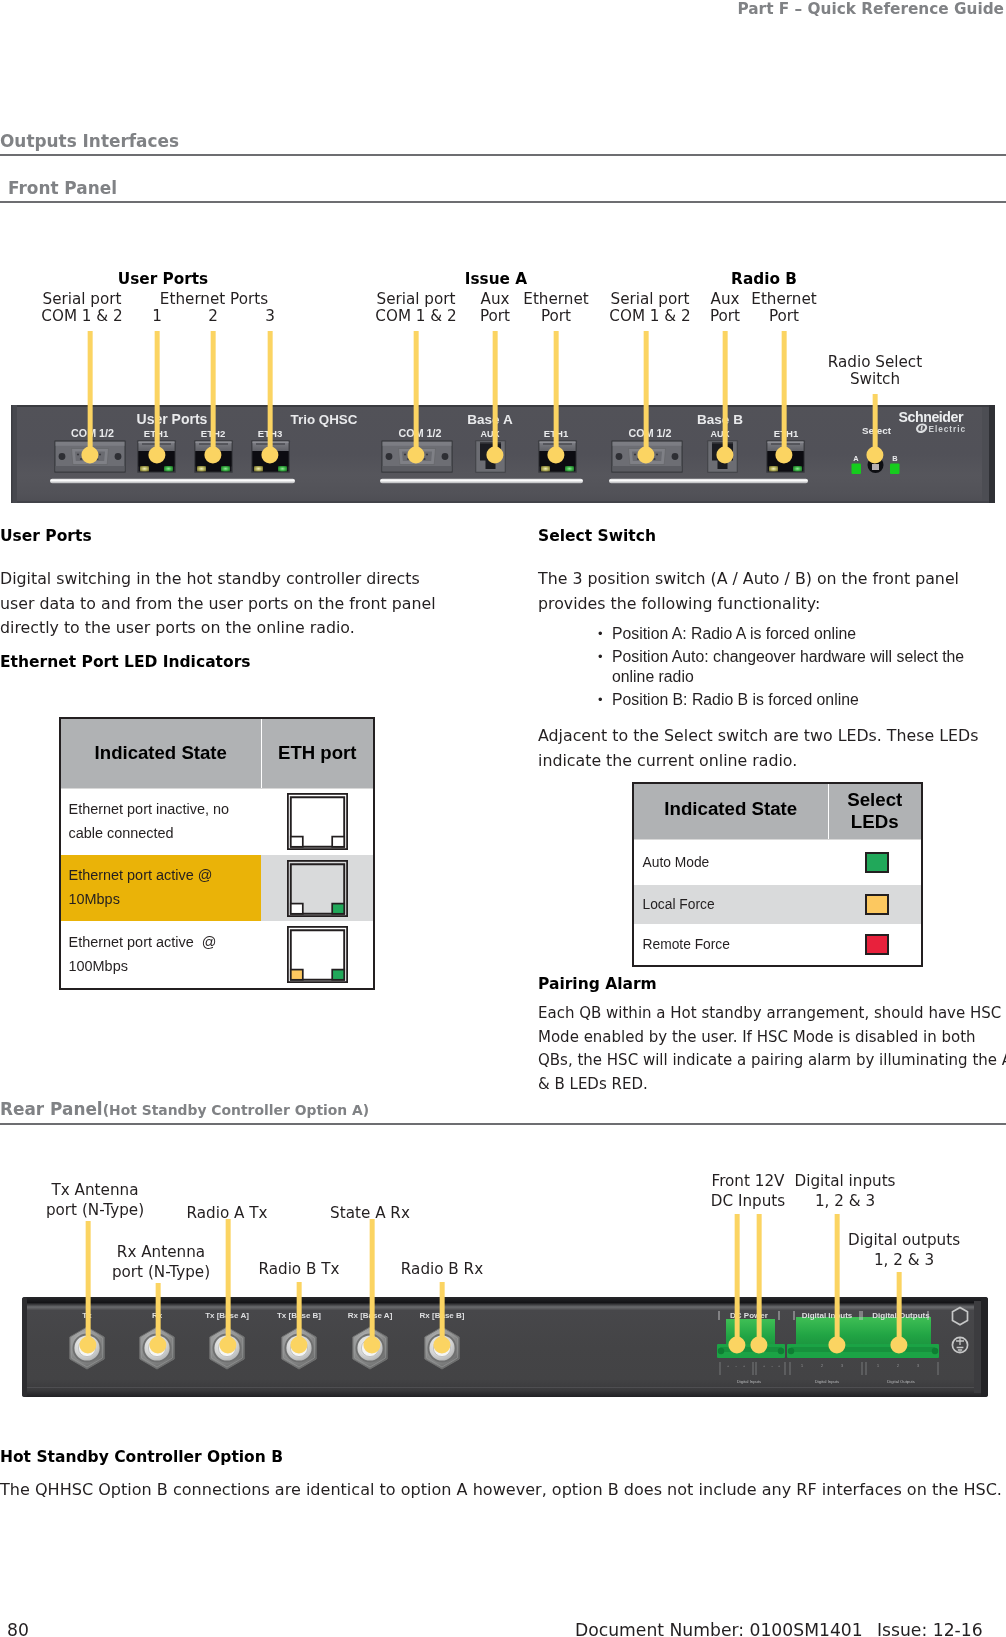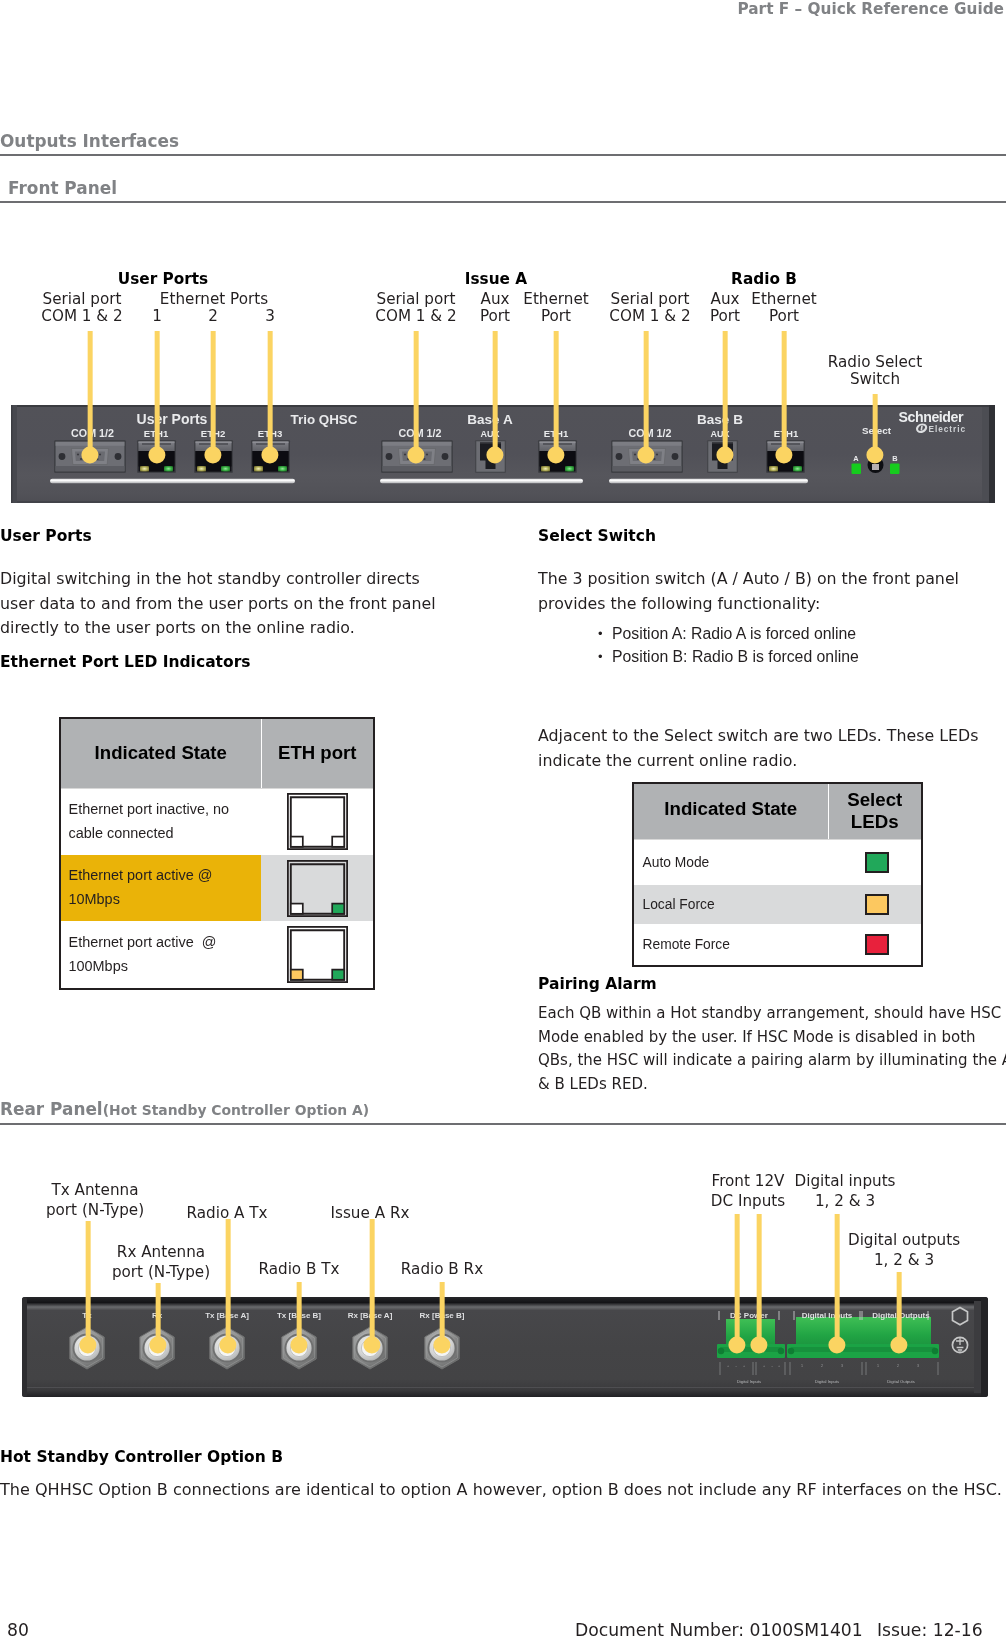--- a/index.html
+++ b/index.html
@@ -318,20 +318,21 @@
       </td>
     </tr>
   </tbody>
     </table>
 </div>
 
 <div class="abs h3" style="left:538px; top:527px;">Select Switch</div>
 <div class="abs bodytxt" style="left:538px; top:567px; width:462px;">The 3 position switch (A / Auto / B) on the front panel provides the following functionality:</div>
 <div class="abs bullets" id="sel-bullets" style="left:604px; top:624px; width:380px;">
     <div class="b">Position A: Radio A is forced online</div>
+    <div class="b">Position Auto: changeover hardware will select the online radio</div>
     <div class="b">Position B: Radio B is forced online</div>
   </div>
 <div class="abs bodytxt" style="left:538px; top:724px; width:462px;">Adjacent to the Select switch are two LEDs. These LEDs indicate the current online radio.</div>
 <div class="abs" id="sel-table" style="left:632px; top:782px; width:289px; height:183px;">
   <table class="t" style="width:289px; height:183px; table-layout:fixed;">
     <colgroup>
         <col style="width:195px">
         <col style="width:94px">
       </colgroup>
     <tbody>
@@ -381,21 +382,21 @@
       <div>Radio A Tx</div>
     </div>
     <div class="abs co-line" style="left:228px; top:1219px; height:126px;"></div>
     <div class="abs co-dot" style="left:228px; top:1345px;"></div>
     <div class="abs co-lab" style="left:299px; top:1259px; font-size:15.2px; line-height:20px;">
       <div>Radio B Tx</div>
     </div>
     <div class="abs co-line" style="left:299px; top:1282px; height:63px;"></div>
     <div class="abs co-dot" style="left:299px; top:1345px;"></div>
     <div class="abs co-lab" style="left:370px; top:1203px; font-size:15.2px; line-height:20px;">
-      <div>Issue A Rx</div>
+      <div>State A Rx</div>
     </div>
     <div class="abs co-line" style="left:372px; top:1219px; height:126px;"></div>
     <div class="abs co-dot" style="left:372px; top:1345px;"></div>
     <div class="abs co-lab" style="left:442px; top:1259px; font-size:15.2px; line-height:20px;">
       <div>Radio B Rx</div>
     </div>
     <div class="abs co-line" style="left:442px; top:1282px; height:63px;"></div>
     <div class="abs co-dot" style="left:442px; top:1345px;"></div>
     <div class="abs co-lab" style="left:748px; top:1171px; font-size:15.2px; line-height:20px;">
       <div>Front 12V</div>

